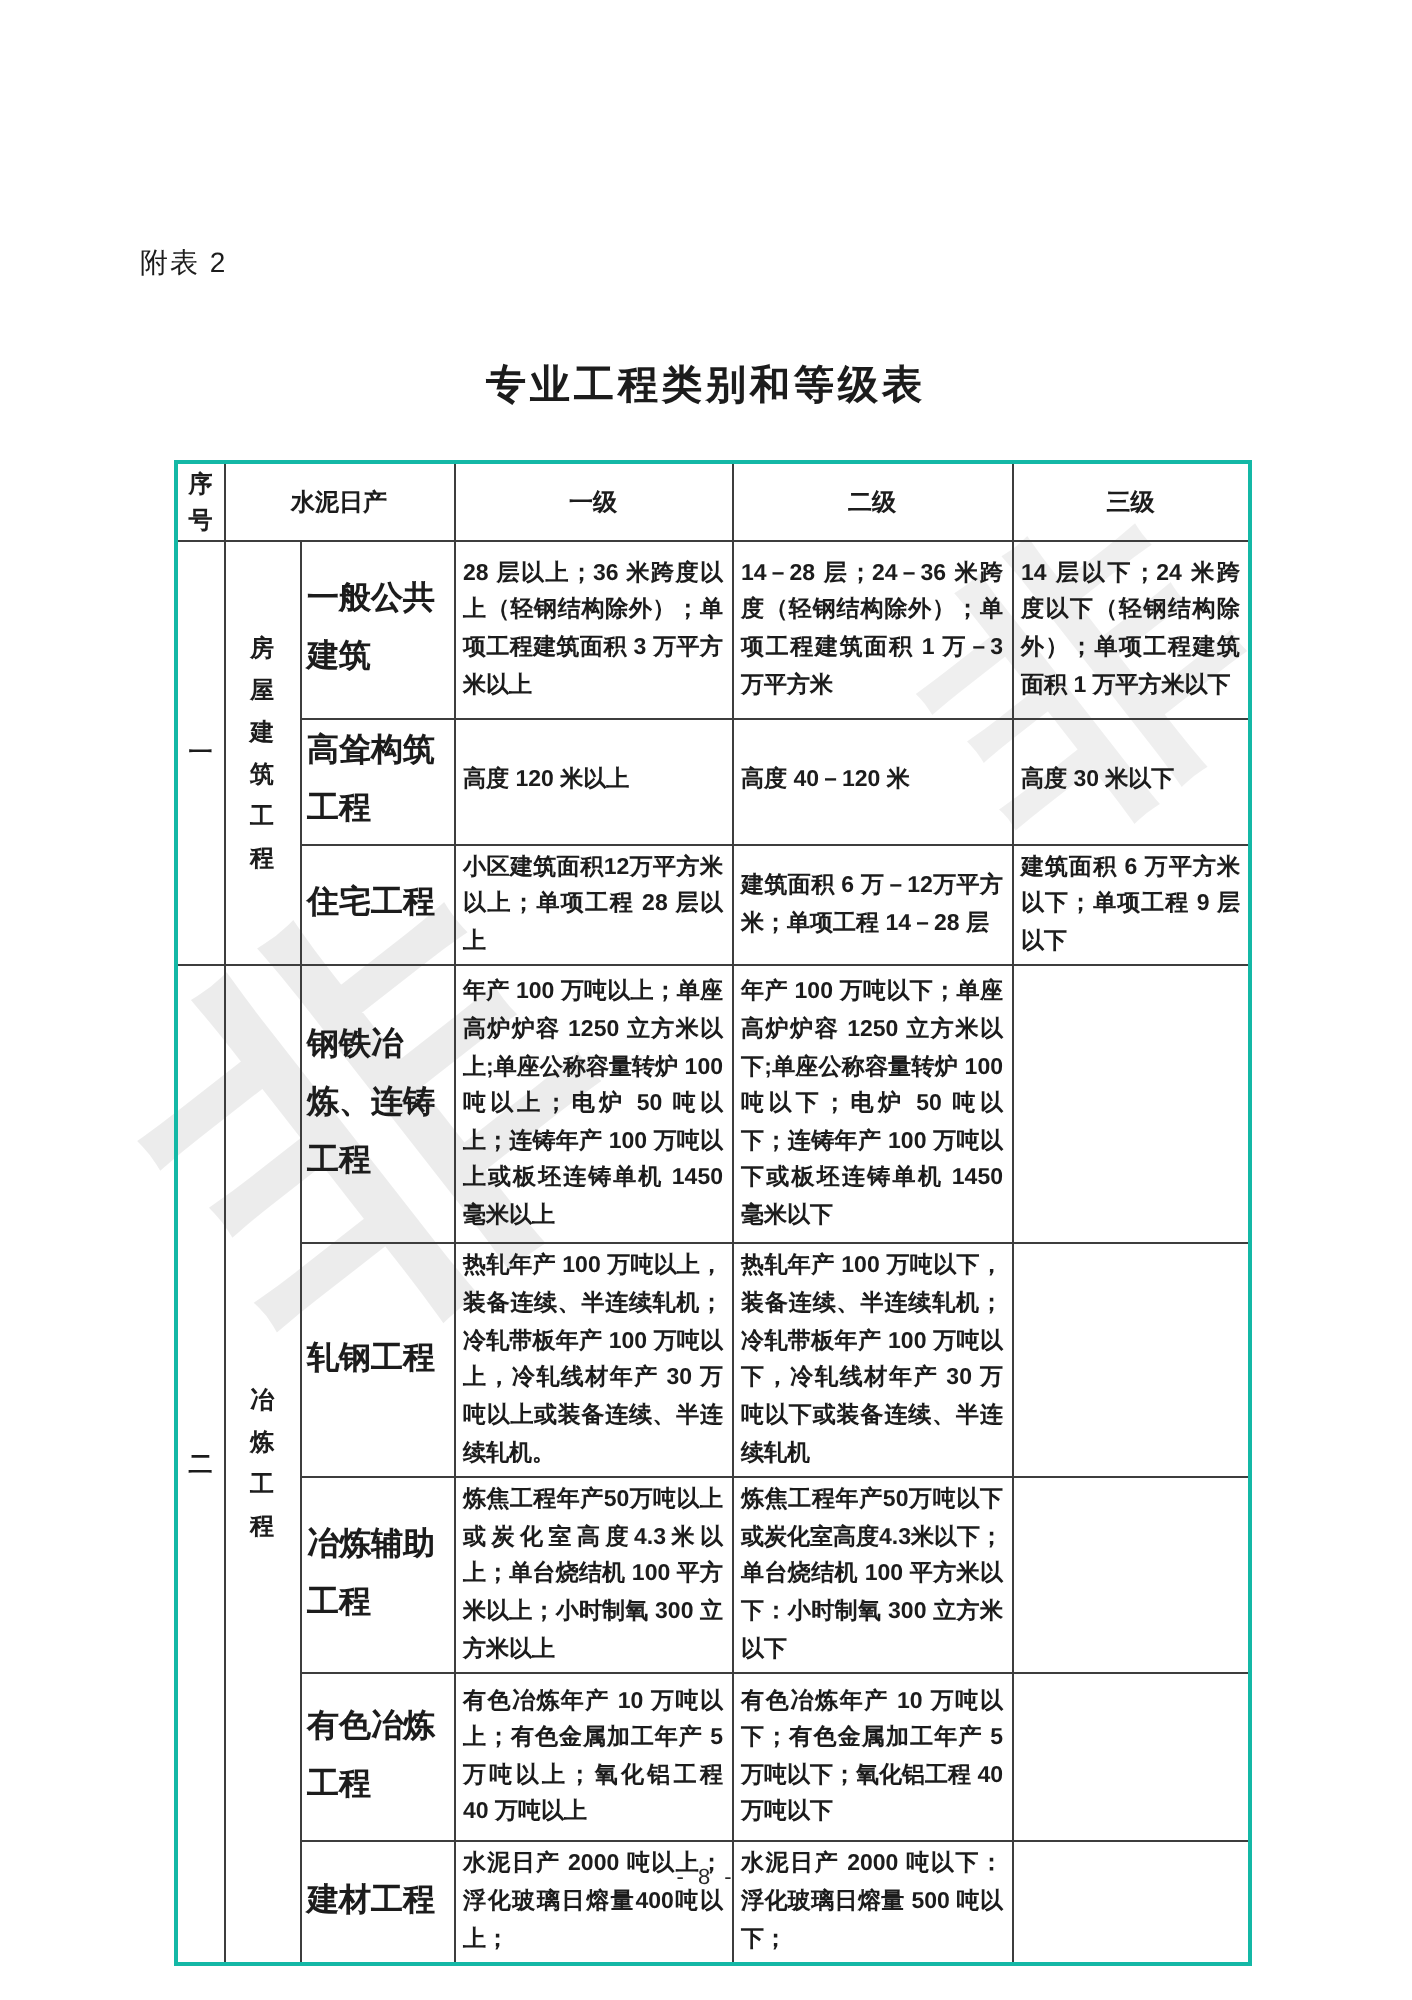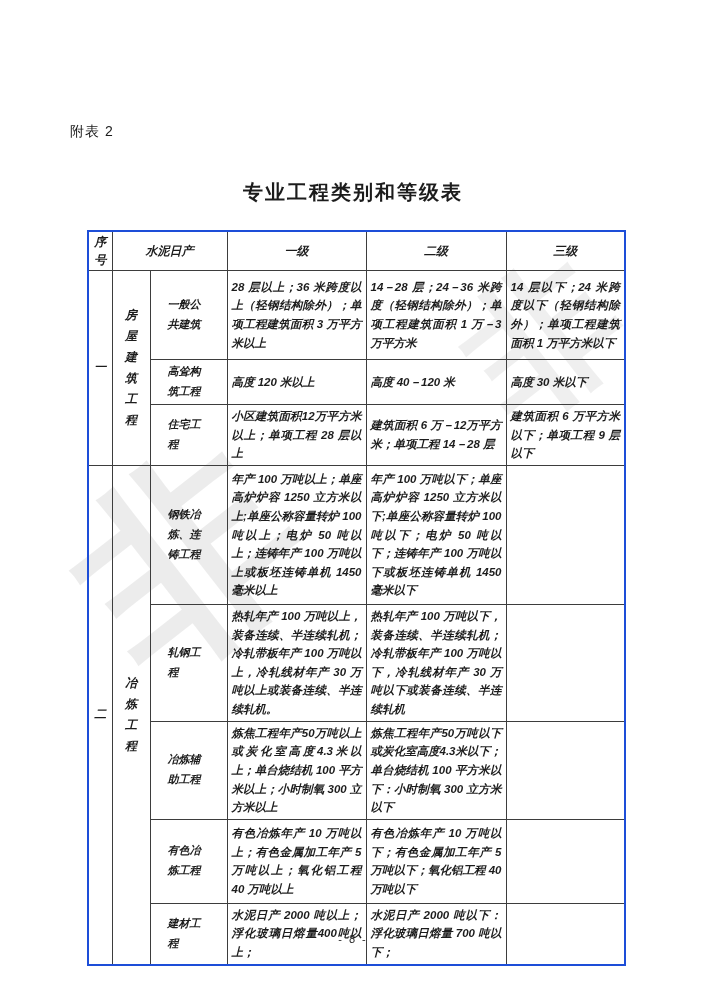--- a/index.html
+++ b/index.html
@@ -28,25 +28,25 @@
   .wm-2 { left:470px; top:240px; font-size:150px; opacity:0.06; }
   table.grade-table {
     position:absolute; left:87px; top:230px; z-index:1;
     width:537px; border-collapse:collapse; table-layout:fixed;
     font-size:11.5px; background:transparent;
   }
   .grade-table td, .grade-table th {
     border:1px solid #3d3d3d; overflow:hidden;
     font-weight:600; color:#1c1c1c;
   }
-  .grade-table { border:2px solid #1d4ed8;font-style:italic; }
+  .grade-table { border:2px solid #14b8a6; }
   th.hdr { font-size:12px; font-weight:700; text-align:center; vertical-align:middle; line-height:1.5; padding:1px; }
   td.serial-cell { text-align:center; vertical-align:middle; font-size:12px; padding:1px; }
   td.group-cell  { text-align:center; vertical-align:middle; font-size:12px; line-height:1.75; padding:11px; }
-  td.sub-cell    { text-align:left; vertical-align:middle; font-size:11px; line-height:1.8; padding:2px 17px; }
+  td.sub-cell    { text-align:left; vertical-align:middle; font-size:16px; line-height:1.8; padding:2px 3px; }
   td.lvl-cell    { text-align:justify; vertical-align:middle; line-height:1.62; padding:2px 4px;margin-top:24px; }
   tr.h-head { height:33px; }
   tr.h-r1 { height:89px; }
   tr.h-r2 { height:45px; }
   tr.h-r3 { height:55px; }
   tr.h-r4 { height:139px; }
   tr.h-r5 { height:115px; }
   tr.h-r6 { height:96px; }
   tr.h-r7 { height:84px; }
   tr.h-r8 { height:45px; }
@@ -128,21 +128,21 @@
       </tr>
       <tr class="h-r7">
         <td class="sub-cell">有色冶炼工程</td>
         <td class="lvl-cell">有色冶炼年产 10 万吨以上；有色金属加工年产 5 万吨以上；氧化铝工程 40 万吨以上</td>
         <td class="lvl-cell">有色冶炼年产 10 万吨以下；有色金属加工年产 5 万吨以下；氧化铝工程 40 万吨以下</td>
         <td class="lvl-cell"></td>
       </tr>
       <tr class="h-r8">
         <td class="sub-cell">建材工程</td>
         <td class="lvl-cell">水泥日产 2000 吨以上；浮化玻璃日熔量400吨以上；</td>
-        <td class="lvl-cell">水泥日产 2000 吨以下：浮化玻璃日熔量 700 吨以下；</td>
+        <td class="lvl-cell">水泥日产 2000 吨以下：浮化玻璃日熔量 500 吨以下；</td>
         <td class="lvl-cell"></td>
       </tr>
     </tbody>
   </table>
 
   <div class="page-number">- 8 -</div>
 
 </div>
 
 </body></html>

